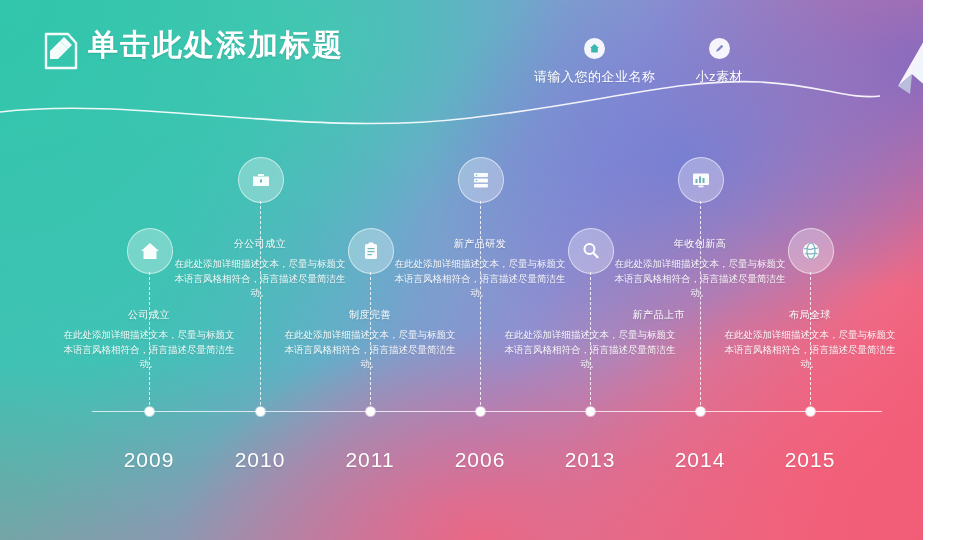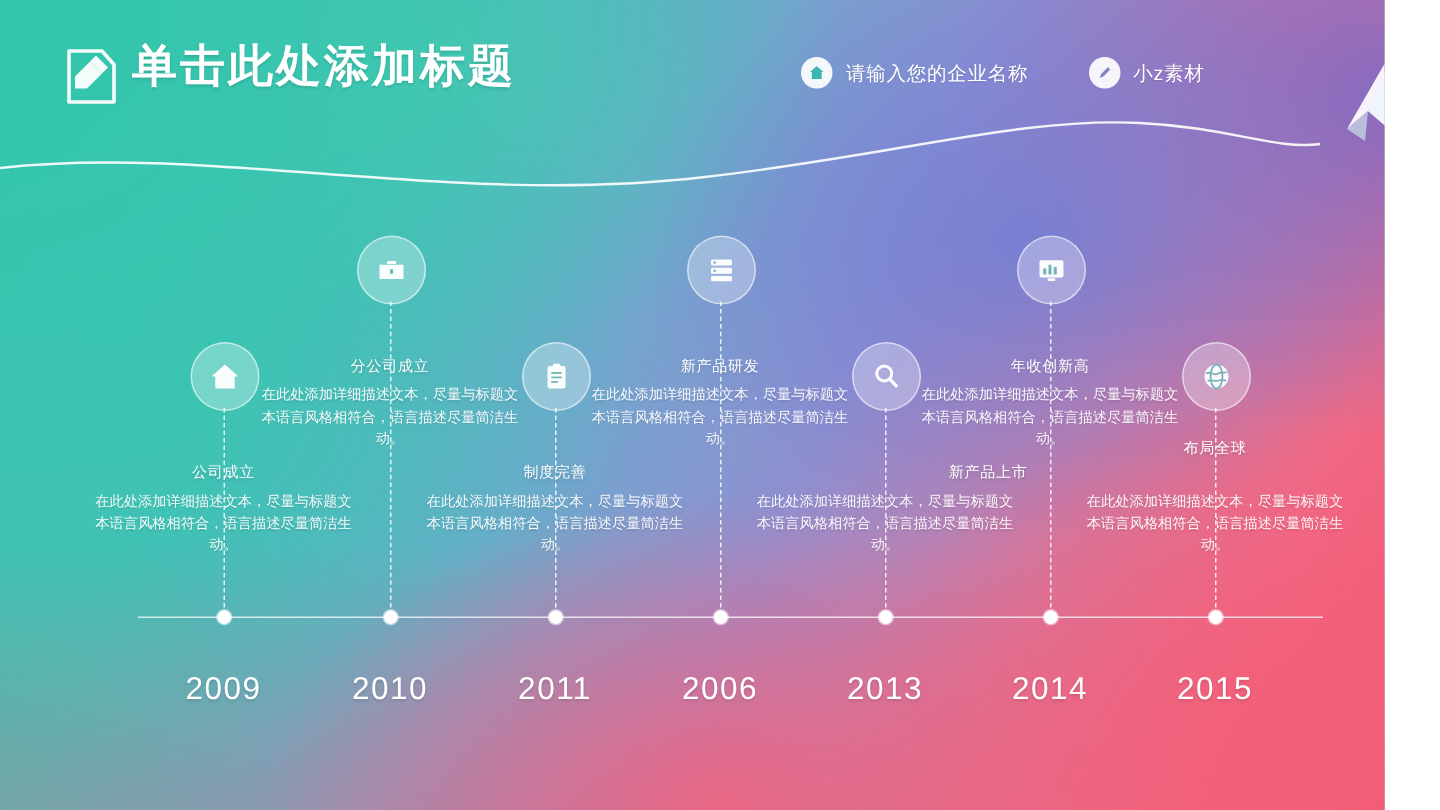--- a/index.html
+++ b/index.html
@@ -89,20 +89,21 @@
     top: 38px;
     left: 534px;
     display: flex;
     align-items: center;
     gap: 40px;
   }
   .hr-item {
     display: flex;
     align-items: center;
     gap: 9px;
+    flex-direction: column;
   }
   .hr-badge {
     width: 21px; height: 21px;
     border-radius: 50%;
     background: rgba(255,255,255,0.92);
     display: flex;
     align-items: center;
     justify-content: center;
   }
   .hr-label {
@@ -349,18 +350,18 @@
       <div class="node-stem" style="top:272px;height:138px;"></div>
       <div class="node-dot"></div>
       <div class="node-circle" style="top:228px;">
         <svg width="22" height="22" viewBox="0 0 22 22">
           <circle cx="11" cy="11" r="8" fill="#ffffff" opacity="0.95"></circle>
           <path d="M4,9 C7,7 9,11 12,9 C14,7.7 16,9 18,8" fill="none" stroke="#79b3bd" stroke-width="1.2"></path>
           <path d="M5,14 C8,12.5 10,15 13,13.5 C15,12.6 16,14 17.5,13.6" fill="none" stroke="#79b3bd" stroke-width="1.2"></path>
           <ellipse cx="11" cy="11" rx="4" ry="8" fill="none" stroke="#79b3bd" stroke-width="1.2"></ellipse>
         </svg>
       </div>
-      <div class="node-title" style="top:292px;">布局全球</div>
+      <div class="node-title" style="top:308px;">布局全球</div>
       <div class="node-desc" style="top:328px;">在此处添加详细描述文本，尽量与标题文本语言风格相符合，语言描述尽量简洁生动。</div>
       <div class="node-year">2015</div>
     </div>
   </div>
 </div>
 
 </body></html>

